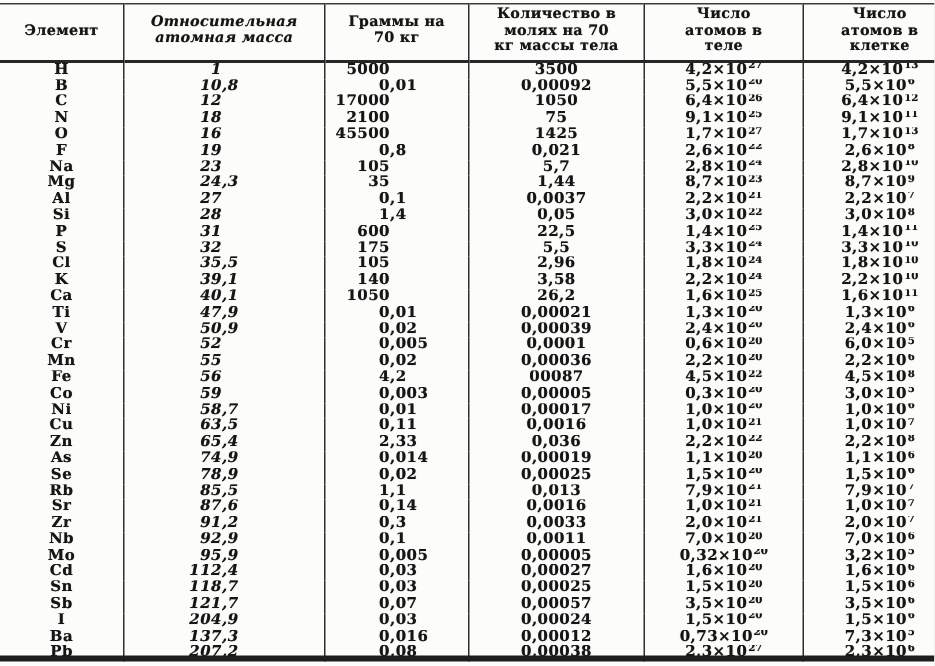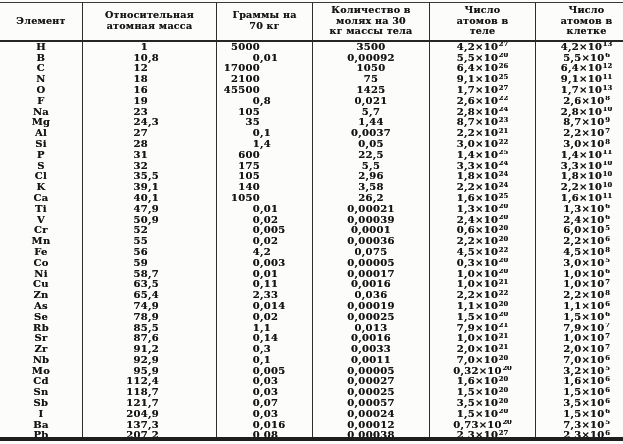--- a/index.html
+++ b/index.html
@@ -42,21 +42,21 @@
     font-size:10px;
     height:10.8px;
     line-height:10.8px;
     text-align:center;
     vertical-align:middle;
     letter-spacing:0.3px;
     white-space:nowrap;
   }
   
   .c-element        { width:82px;  }
-  .c-atomic_mass    { width:133px; }
+  .c-atomic_mass    { width:133px;font-style:italic; }
   .c-grams_per_70kg { width:95px;margin-left:48px;  }
   .c-moles_per_70kg { width:116px; }
   .c-atoms_in_body  { width:105px; }
   .c-atoms_in_cell  { width:101px; }
 
   
   td.dec { text-align:left; }
   .ip { display:inline-block; text-align:right; }
   td.dec-mass  .ip { width:65px; }
   td.dec-grams .ip { width:43px; }
@@ -86,21 +86,21 @@
 <div class="page">
   <table>
     <thead>
       <tr id="header-row">
           <th class="c-element">Элемент</th>
           <th class="c-atomic_mass">Относительная
 атомная масса</th>
           <th class="c-grams_per_70kg">Граммы на
 70 кг</th>
           <th class="c-moles_per_70kg">Количество в
-молях на 30
+молях на 70
 кг массы тела</th>
           <th class="c-atoms_in_body">Число
 атомов в
 теле</th>
           <th class="c-atoms_in_cell">Число
 атомов в
 клетке</th>
         </tr>
     </thead>
     <tbody id="body-rows">
@@ -253,21 +253,21 @@
           <td class="c-atomic_mass dec dec-mass"><span class="ip">55</span><span class="fp"></span></td>
           <td class="c-grams_per_70kg dec dec-grams"><span class="ip">0</span><span class="fp">,02</span></td>
           <td class="c-moles_per_70kg">0,00036</td>
           <td class="c-atoms_in_body">2,2×10<sup>20</sup></td>
           <td class="c-atoms_in_cell">2,2×10<sup>6</sup></td>
         </tr>
         <tr>
           <td class="c-element">Fe</td>
           <td class="c-atomic_mass dec dec-mass"><span class="ip">56</span><span class="fp"></span></td>
           <td class="c-grams_per_70kg dec dec-grams"><span class="ip">4</span><span class="fp">,2</span></td>
-          <td class="c-moles_per_70kg">0,075</td>
+          <td class="c-moles_per_70kg">00087</td>
           <td class="c-atoms_in_body">4,5×10<sup>22</sup></td>
           <td class="c-atoms_in_cell">4,5×10<sup>8</sup></td>
         </tr>
         <tr>
           <td class="c-element">Co</td>
           <td class="c-atomic_mass dec dec-mass"><span class="ip">59</span><span class="fp"></span></td>
           <td class="c-grams_per_70kg dec dec-grams"><span class="ip">0</span><span class="fp">,003</span></td>
           <td class="c-moles_per_70kg">0,00005</td>
           <td class="c-atoms_in_body">0,3×10<sup>20</sup></td>
           <td class="c-atoms_in_cell">3,0×10<sup>5</sup></td>

